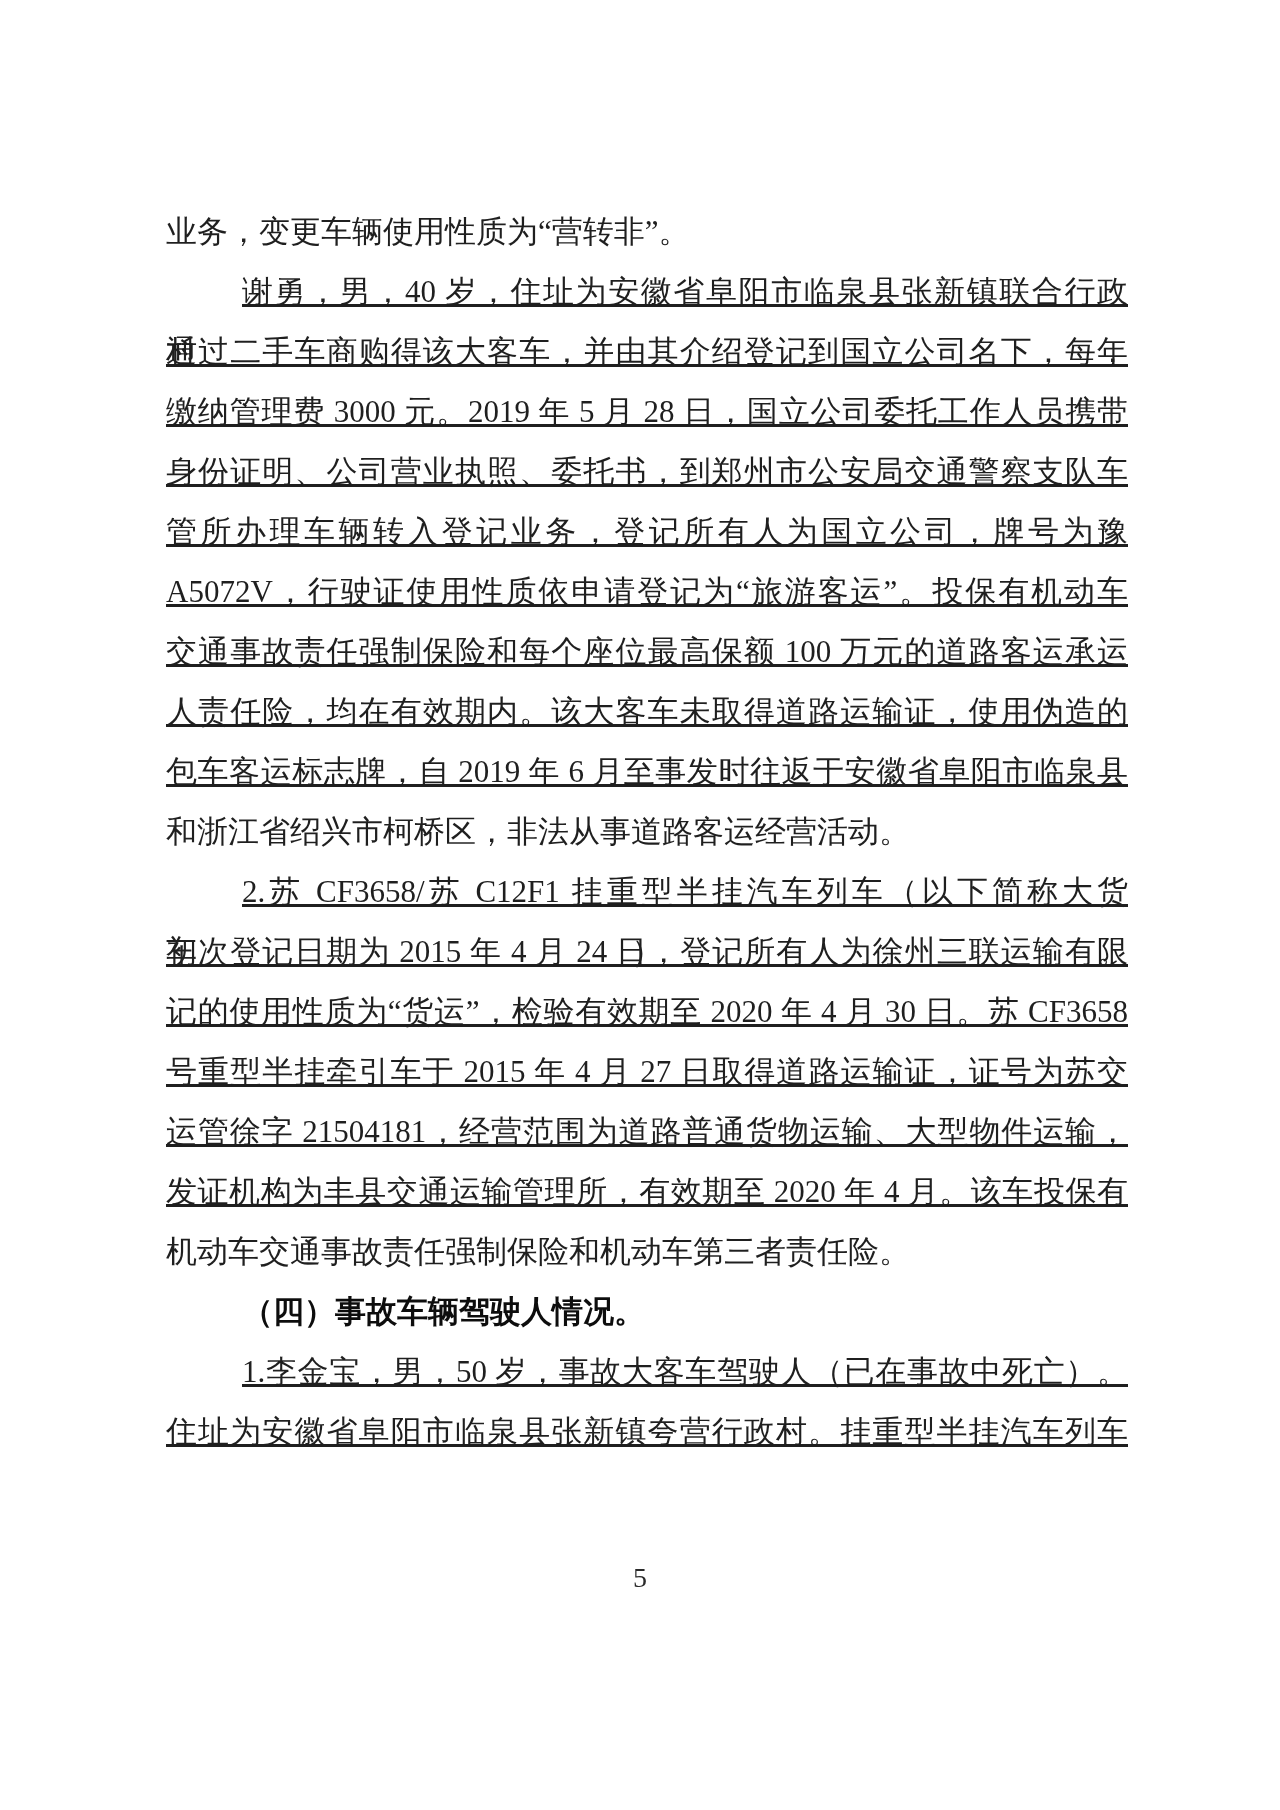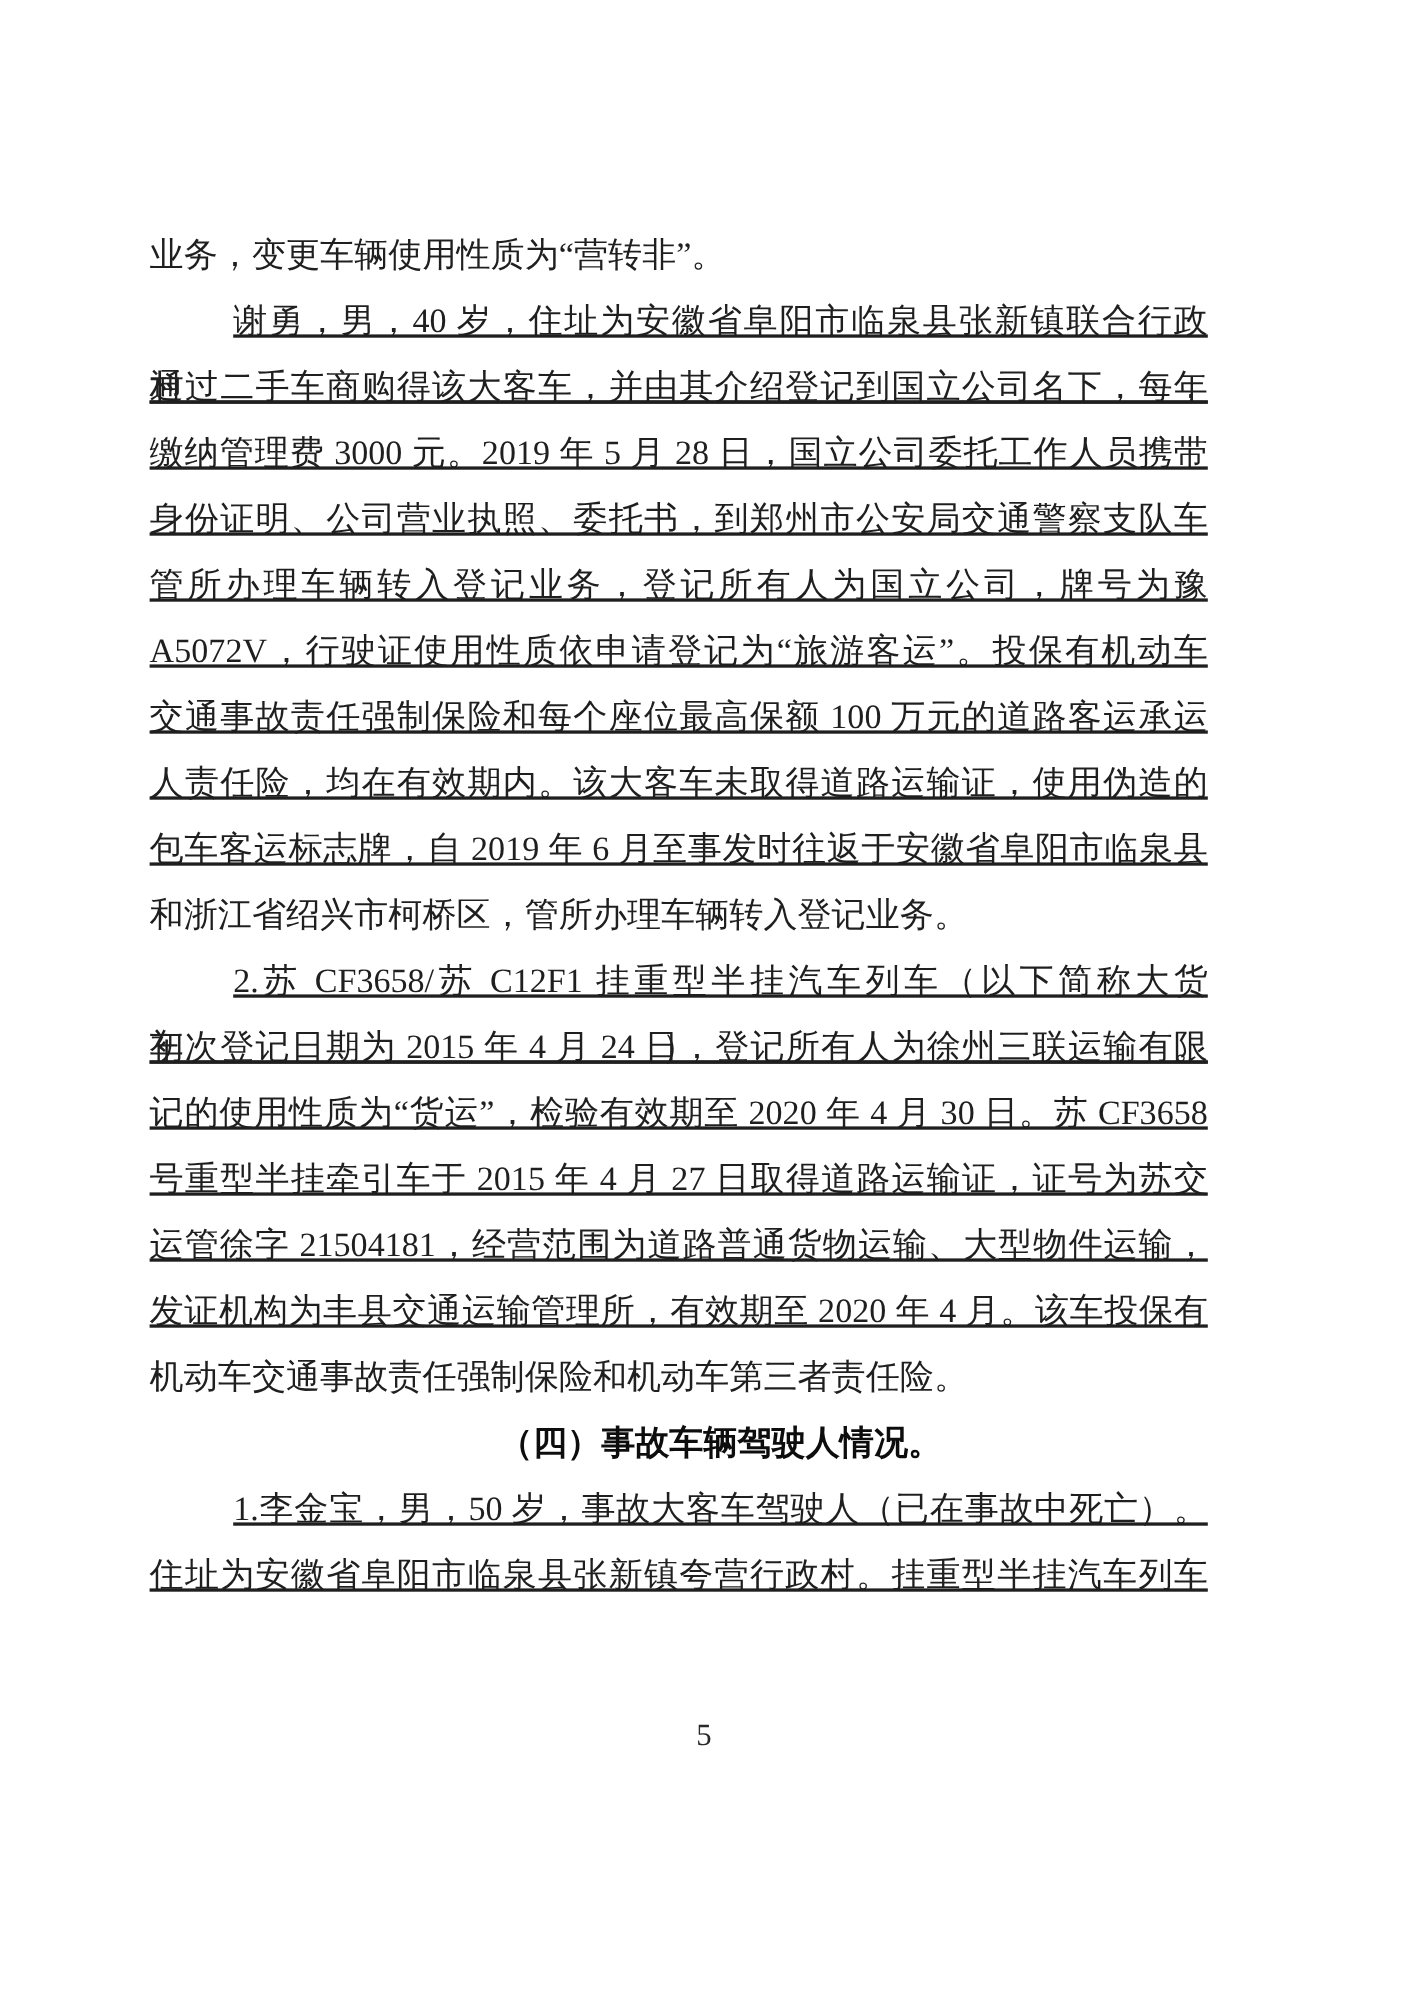--- a/index.html
+++ b/index.html
@@ -11,21 +11,21 @@
     position: relative;
     width: 1280px;
     height: 1810px;
     margin: 0 auto;
     background: #ffffff;
     overflow: hidden;
     font-family: "Liberation Serif", "DejaVu Serif", serif;
   }
   .content {
     position: absolute;
-    left: 136px;
+    left: 166px;
     top: 202px;
     width: 962px;
   }
   .line {
     height: 60px;
     line-height: 60px;
     font-size: 31px;
     color: #1f1f1f;
     white-space: pre;
     text-align: left;
@@ -36,21 +36,20 @@
     text-align: justify;
     text-align-last: justify;
     text-decoration: underline;
   }
   .line.indent {
     text-indent: 76px;
   }
   .line.bold {
     font-weight: 700;
     color: #0d0d0d;
-    text-align: center;
   }
   .page-number {
     position: absolute;
     left: 0;
     top: 1560px;
     width: 100%;
     text-align: center;
     font-size: 28px;
     line-height: 36px;
     color: #2a2a2a;
@@ -66,21 +65,21 @@
         <div class="line">业务，变更车辆使用性质为“营转非”。</div>
         <div class="line indent justify">谢勇，男，40 岁，住址为安徽省阜阳市临泉县张新镇联合行政村，</div>
         <div class="line justify">通过二手车商购得该大客车，并由其介绍登记到国立公司名下，每年</div>
         <div class="line justify">缴纳管理费 3000 元。2019 年 5 月 28 日，国立公司委托工作人员携带</div>
         <div class="line justify">身份证明、公司营业执照、委托书，到郑州市公安局交通警察支队车</div>
         <div class="line justify">管所办理车辆转入登记业务，登记所有人为国立公司，牌号为豫</div>
         <div class="line justify">A5072V，行驶证使用性质依申请登记为“旅游客运”。投保有机动车</div>
         <div class="line justify">交通事故责任强制保险和每个座位最高保额 100 万元的道路客运承运</div>
         <div class="line justify">人责任险，均在有效期内。该大客车未取得道路运输证，使用伪造的</div>
         <div class="line justify">包车客运标志牌，自 2019 年 6 月至事发时往返于安徽省阜阳市临泉县</div>
-        <div class="line">和浙江省绍兴市柯桥区，管所办理车辆转入登记业务。</div>
+        <div class="line">和浙江省绍兴市柯桥区，非法从事道路客运经营活动。</div>
         <div class="line indent justify">2.苏 CF3658/苏 C12F1 挂重型半挂汽车列车（以下简称大货车）。</div>
         <div class="line justify">初次登记日期为 2015 年 4 月 24 日，登记所有人为徐州三联运输有限</div>
         <div class="line justify">记的使用性质为“货运”，检验有效期至 2020 年 4 月 30 日。苏 CF3658</div>
         <div class="line justify">号重型半挂牵引车于 2015 年 4 月 27 日取得道路运输证，证号为苏交</div>
         <div class="line justify">运管徐字 21504181，经营范围为道路普通货物运输、大型物件运输，</div>
         <div class="line justify">发证机构为丰县交通运输管理所，有效期至 2020 年 4 月。该车投保有</div>
         <div class="line">机动车交通事故责任强制保险和机动车第三者责任险。</div>
         <div class="line indent bold">（四）事故车辆驾驶人情况。</div>
         <div class="line indent justify">1.李金宝，男，50 岁，事故大客车驾驶人（已在事故中死亡）。</div>
         <div class="line justify">住址为安徽省阜阳市临泉县张新镇夸营行政村。挂重型半挂汽车列车</div>

